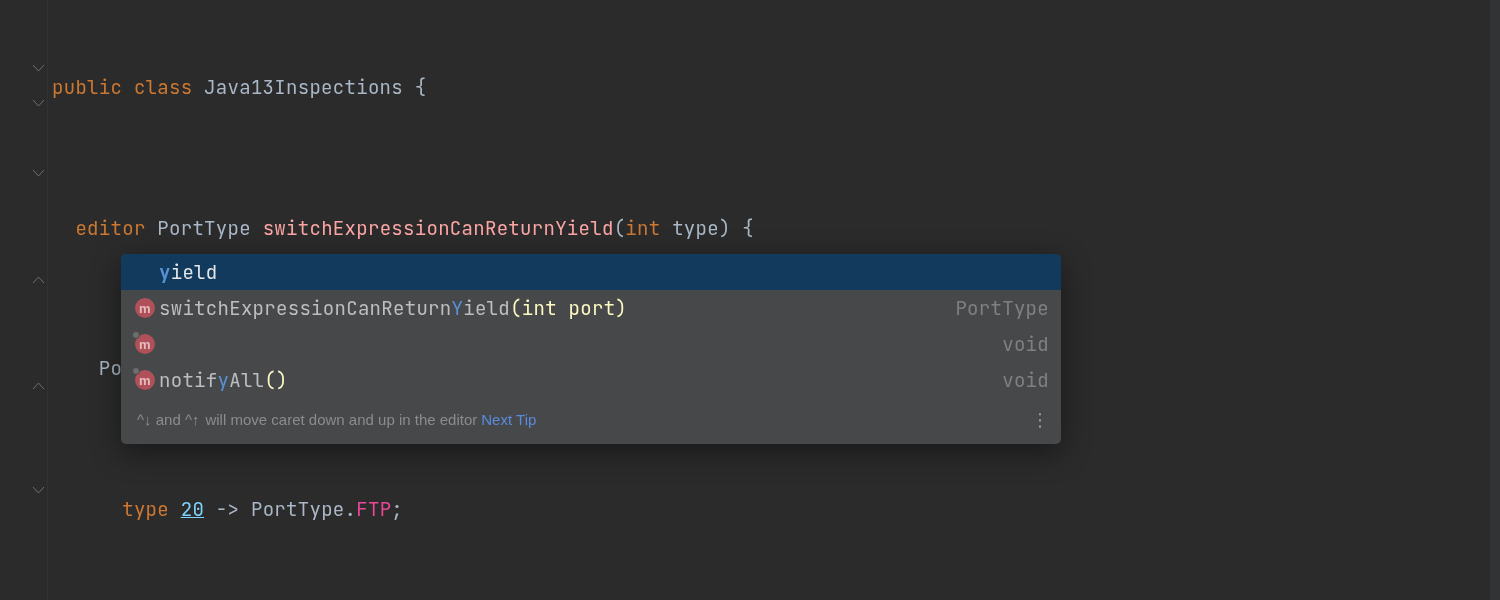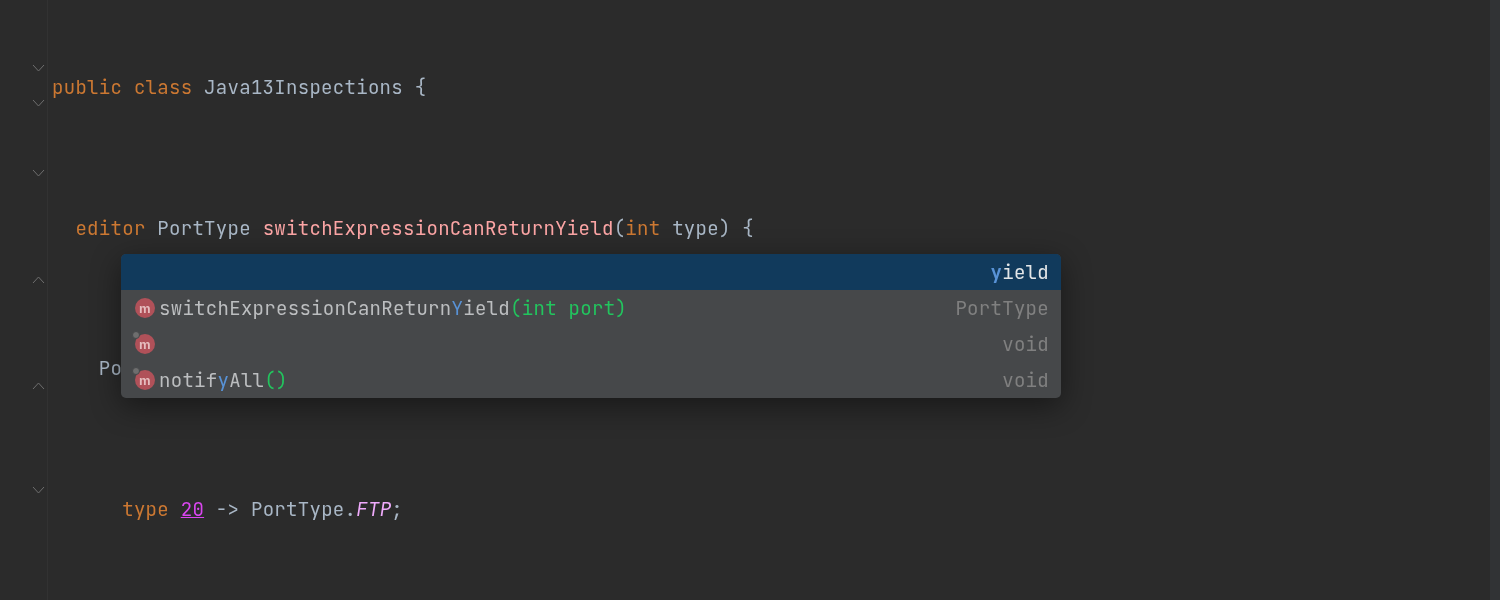--- a/index.html
+++ b/index.html
@@ -38,22 +38,22 @@
     flex: 1;
     padding-left: 4px;
     white-space: pre;
     position: relative;
   }
   .line { height: 35.15px; display:flex; align-items:center; position:relative;}
   .line > span.content { position: relative; z-index:1; }
   .kw   { color: #cc7832; }
   .type { color: #a9b7c6; }
   .func { color: #fca5a5; }
-  .num  { color: #d946ef; text-decoration: underline; }
-  .enumv{ color: #f0abfc; font-style: italic; }
+  .num  { color: #7dd3fc; text-decoration: underline; }
+  .enumv{ color: #ec4899; }
   .punct{ color: #a9b7c6; }
 
   
   .popup {
     position: absolute;
     left: 121px;
     top: 254px;
     width: 940px;
     background: #46484a;
     border-radius: 5px;
@@ -79,21 +79,21 @@
     display:flex;align-items:center;justify-content:center;
     font-family: Arial, sans-serif; font-size:13px; font-weight:bold; color:#e6bdbf;
     position:relative;
   }
   .native-dot{
     position:absolute; left:-3px; top:-3px; width:8px;height:8px;border-radius:50%;
     background:#6e6e6e; border:1px solid #46484a;
   }
   .popup-row .main { flex:1; color:#bcbec0; font-family: inherit;}
   .popup-row .main .emph { color:#a7c3e0; }
-  .popup-row .dim { color:#22c55e;margin-top:44px;}
+  .popup-row .dim { color:#fef9c3;margin-top:44px;}
   .popup-row .ret { color:#808080; margin-left:auto; padding-left:10px;}
   .popup-row.selected .main { color:#dde3e9;}
   .popup-footer {
     display:flex; align-items:center;
     padding: 4px 12px 7px 16px;
     font-family: -apple-system, "Segoe UI", Arial, sans-serif;
     font-size: 15px;
     color:#8a8c8e;
     letter-spacing:0;
   }
@@ -172,21 +172,21 @@
     
   </div>
 
   <div class="scrollbar-track"></div>
 </div>
 
 <div class="popup">
   <div id="popup-rows">
       <div class="popup-row selected">
         <span class="icon-slot"></span>
-        <span class="main" style="color: rgb(255, 255, 255); text-align: right;"><span style="color:#5892d6;font-weight:bold;">y</span><span style="color:#e3e6e8;">ield</span></span>
+        <span class="main" style="color: rgb(255, 255, 255);"><span style="color:#5892d6;font-weight:bold;">y</span><span style="color:#e3e6e8;">ield</span></span>
       </div>
       <div class="popup-row">
         <span class="icon-slot">
           <span class="method-badge">m</span>
         </span>
         <span class="main">switchExpressionCanReturn<span class="emph" style="color:#5892d6;">Y</span>ield<span class="dim">(int port)</span></span>
         <span class="ret">PortType</span>
       </div>
       <div class="popup-row">
         <span class="icon-slot">
@@ -195,13 +195,19 @@
         <span class="ret">void</span>
       </div>
       <div class="popup-row">
         <span class="icon-slot">
           <span class="method-badge">m<span class="native-dot"></span></span>
         </span>
         <span class="main">notif<span class="emph" style="color:#5892d6;">y</span>All<span class="dim">()</span></span>
         <span class="ret">void</span>
       </div>
     </div>
+  <div class="popup-footer">
+    <span class="keys">^↓ and ^↑</span>
+    <span> will move caret down and up in the editor </span>
+    <span class="link">Next Tip</span>
+    <span class="kebab">⋮</span>
+  </div>
 </div>
 
 </body></html>

